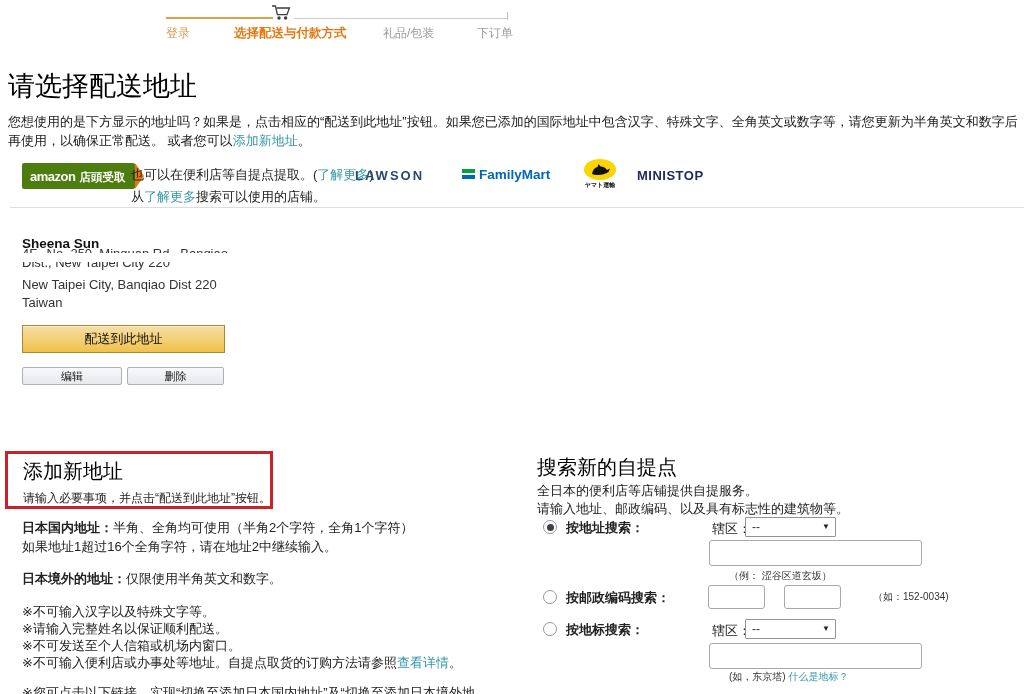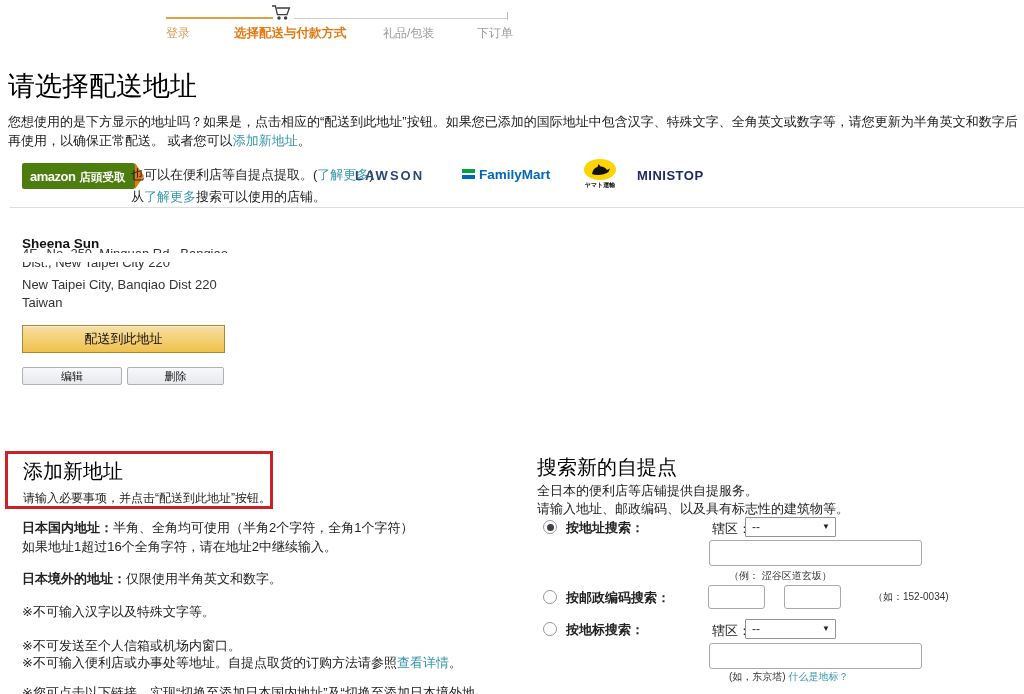--- a/index.html
+++ b/index.html
@@ -148,20 +148,21 @@
 
   <div class="abs redbox">
     <div class="add-title">添加新地址</div>
     <div class="add-sub">请输入必要事项，并点击“配送到此地址”按钮。</div>
   </div>
 
   <div class="abs lline" style="top:519px;"><span class="b">日本国内地址：</span><span>半角、全角均可使用（半角2个字符，全角1个字符）</span></div>
   <div class="abs lline" style="top:538px;">如果地址1超过16个全角字符，请在地址2中继续输入。</div>
   <div class="abs lline" style="top:570px;"><span class="b">日本境外的地址：</span><span>仅限使用半角英文和数字。</span></div>
   <div class="abs lline" style="top:603px;">※不可输入汉字以及特殊文字等。</div>
+  <div class="abs lline" style="top:620px;">※请输入完整姓名以保证顺利配送。</div>
   <div class="abs lline" style="top:637px;">※不可发送至个人信箱或机场内窗口。</div>
   <div class="abs lline" style="top:654px;"><span>※不可输入便利店或办事处等地址。自提点取货的订购方法请参照</span><a class="link">查看详情</a><span>。</span></div>
   <div class="abs lline" style="top:684px;">※您可点击以下链接，实现“切换至添加日本国内地址”及“切换至添加日本境外地</div>
 
   <div class="abs r-title">搜索新的自提点</div>
   <div class="abs rline" style="top:482px;">全日本的便利店等店铺提供自提服务。</div>
   <div class="abs rline" style="top:500px;">请输入地址、邮政编码、以及具有标志性的建筑物等。</div>
 
   <div class="abs radio sel" style="left:543px;top:520px;"></div>
   <div class="abs rlabel" style="left:566px;top:519px;">按地址搜索：</div>

